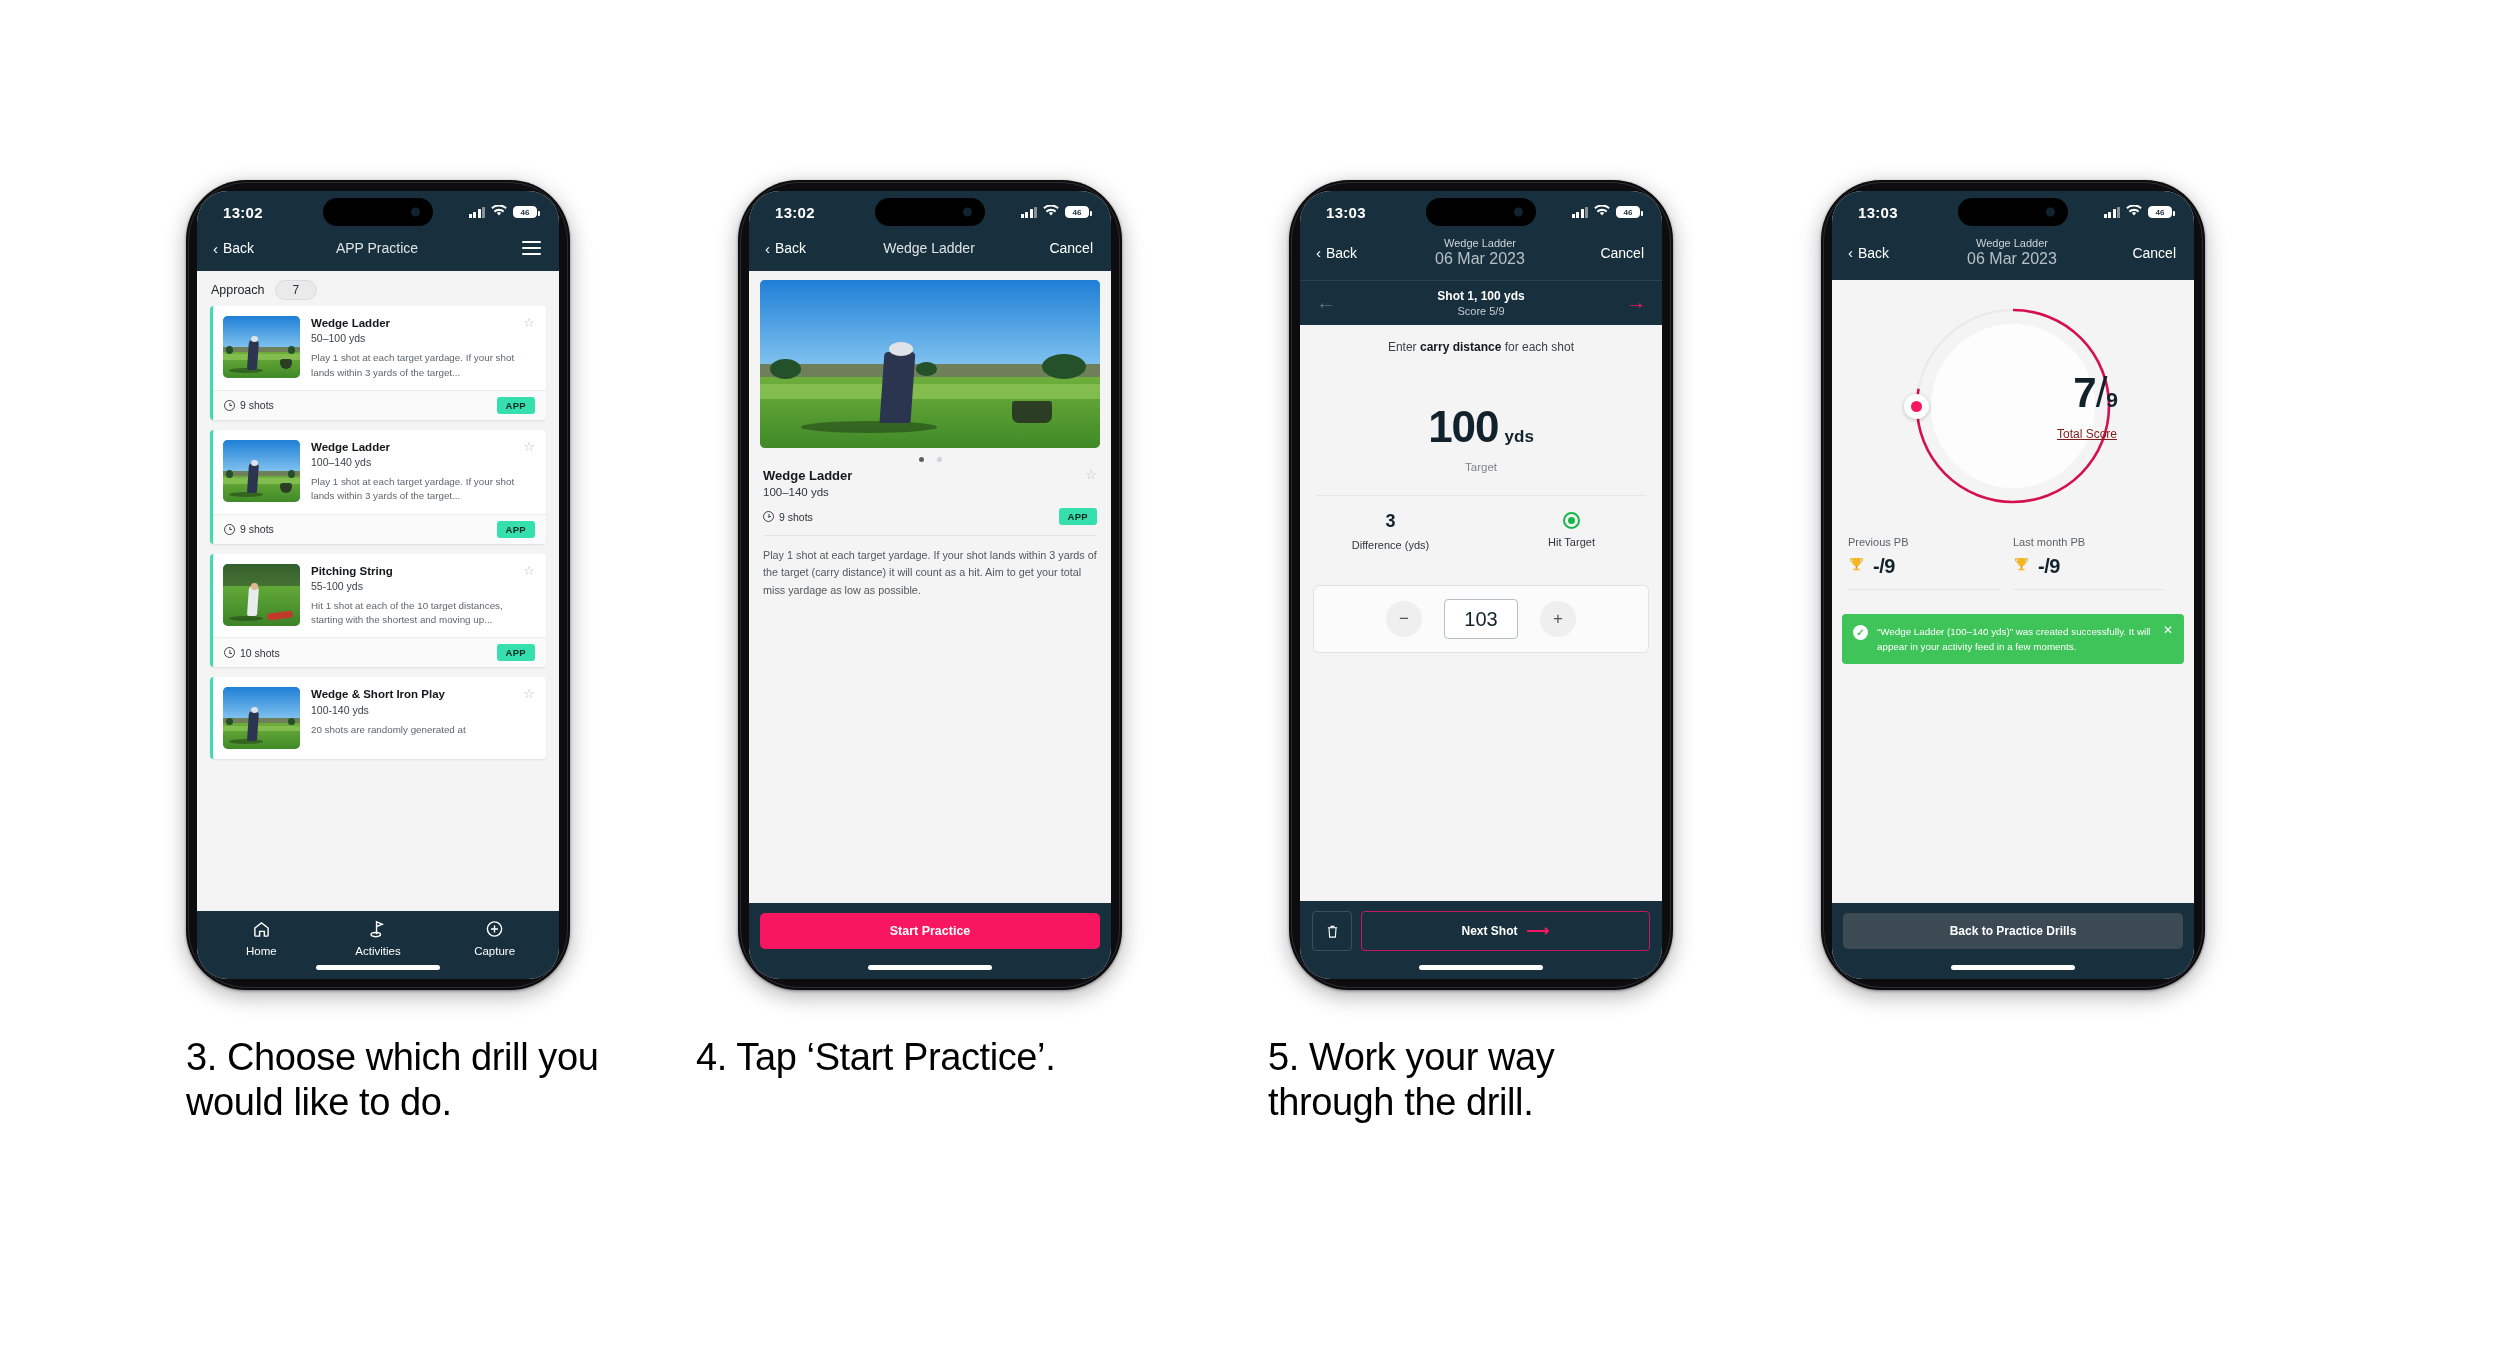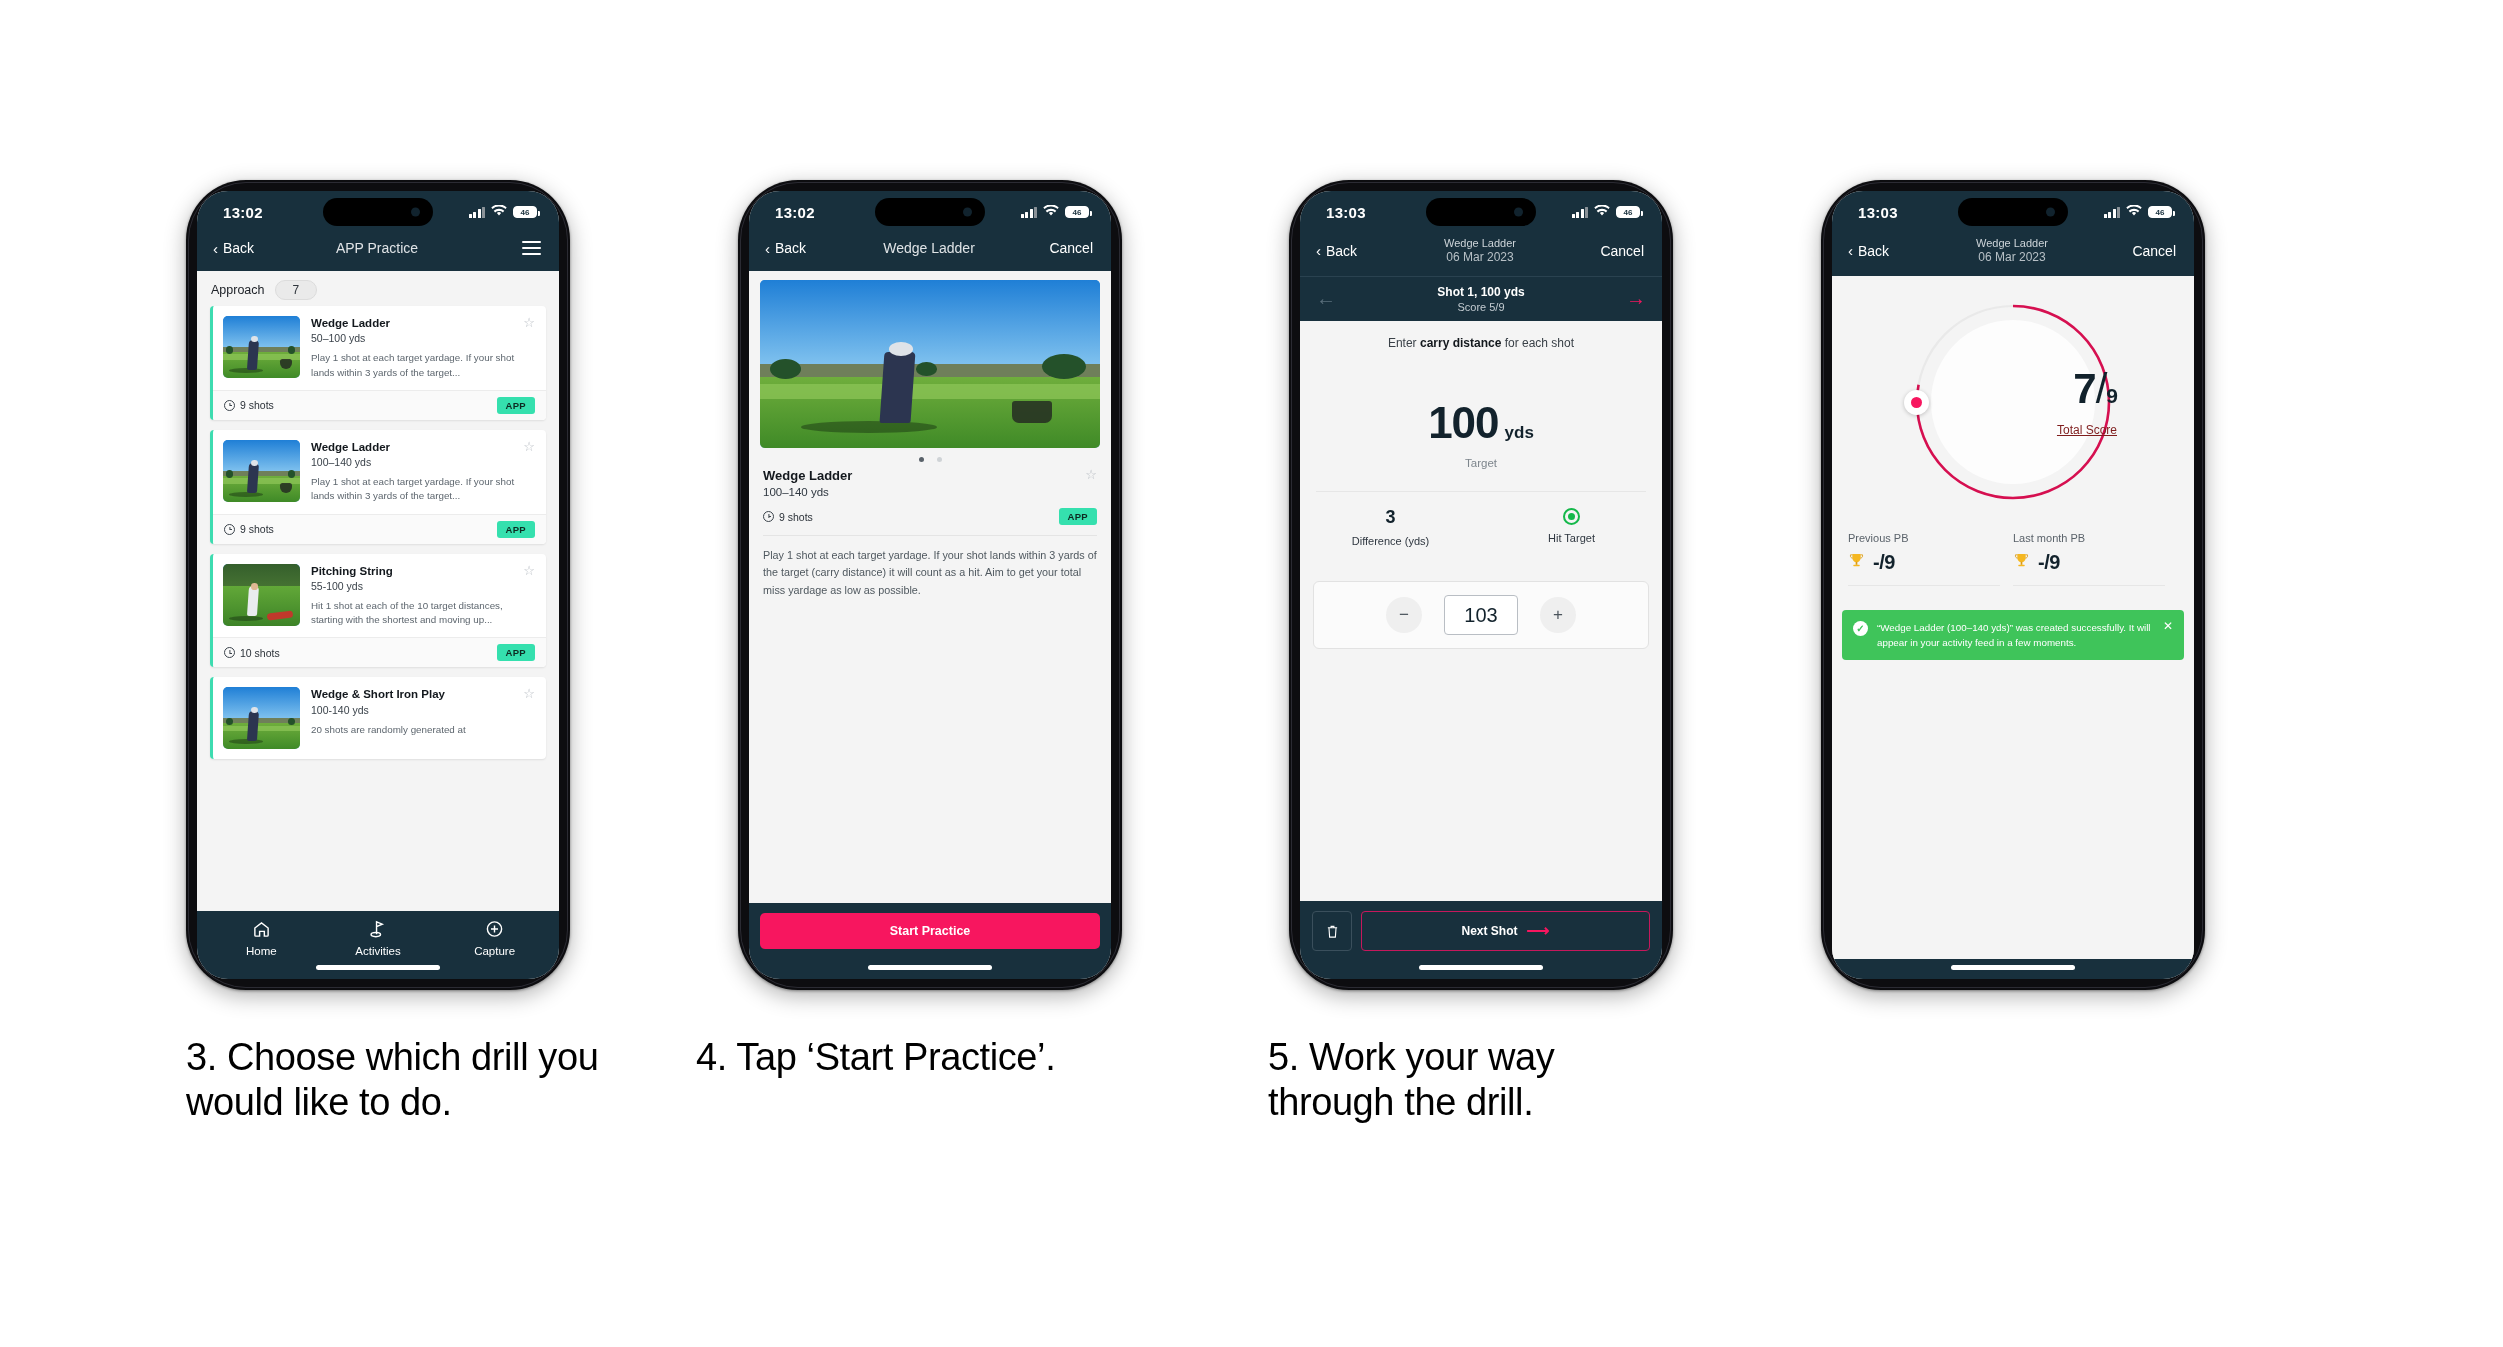--- a/index.html
+++ b/index.html
@@ -61,21 +61,21 @@
   
   .navbar {
     flex: 0 0 auto; background: #18303d; color: #fff;
     display: flex; align-items: center; justify-content: space-between;
     padding: 4px 18px 12px 16px; min-height: 38px;
   }
   .nav-side { display: flex; align-items: center; gap: 5px; font-size: 14px; min-width: 62px; }
   .nav-side.right { justify-content: flex-end; }
   .chev { font-size: 15px; line-height: 1; }
   .nav-title { font-size: 14px; color: #dfe3e6; text-align: center; flex: 1; }
-  .nav-title .sub { display: block; font-size: 12px; color: #b7c0c6; margin-top: 1px; }
+  .nav-title .sub { display: block; font-size: 16px; color: #b7c0c6; margin-top: 1px; }
   .nav-title.small { font-size: 11px; color: #cdd4d9; }
   .hamb { display:flex;flex-direction:column;gap:3.5px; }
   .hamb i { display:block;width:19px;height:2.3px;background:#fff;border-radius:2px; }
 
   
   .shotbar {
     flex: 0 0 auto; background: #18303d; color:#fff;
     border-top: 1px solid #2a4250;
     display:flex;align-items:center;justify-content:space-between;
     padding: 5px 16px 8px;
@@ -735,20 +735,23 @@
           </div>
         </div>
 
         <div class="toast">
           <span class="ok">✓</span>
           <span class="msg">“Wedge Ladder (100–140 yds)” was created successfully. It will appear in your activity feed in a few moments.</span>
           <span class="x">✕</span>
         </div>
       </div>
 
+      <div class="cta-wrap">
+        <button class="greybtn">Back to Practice Drills</button>
+      </div>
       <div class="homebar">
           <i></i>
         </div>
     </div>
   </div>
 
   <div class="caption" style="left:186px; top:1035px; width:420px;">3. Choose which drill you would like to do.</div>
   <div class="caption" style="left:696px; top:1035px; width:420px;">4. Tap ‘Start Practice’.</div>
   <div class="caption" style="left:1268px; top:1035px; width:400px;">5. Work your way through the drill.</div>
 

